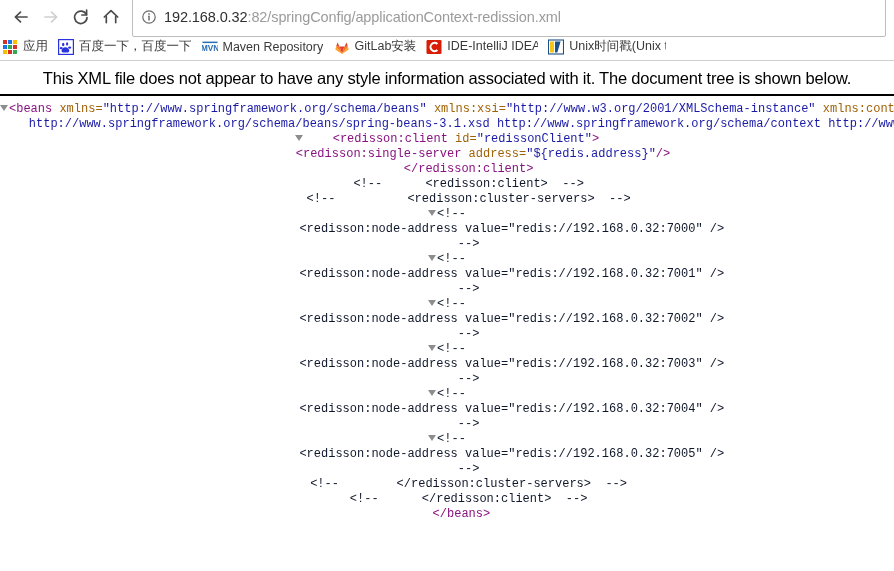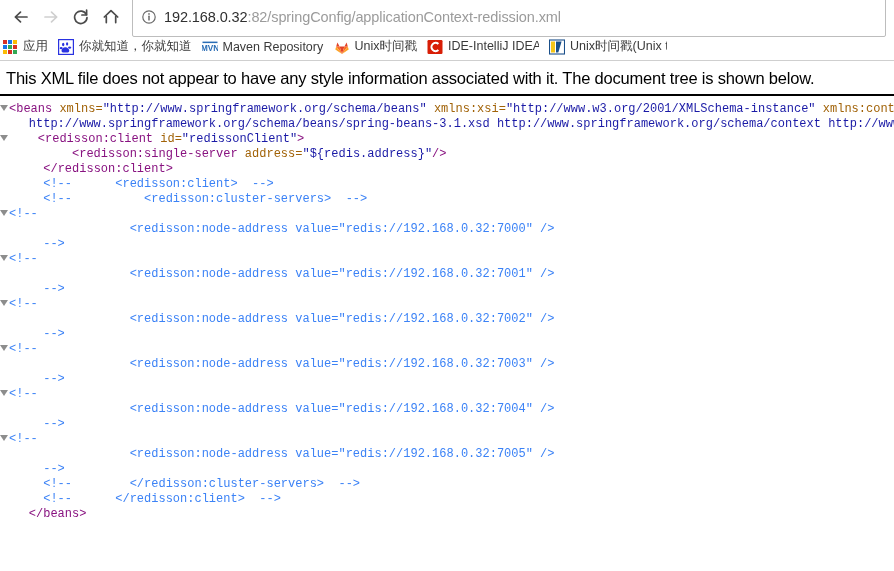--- a/index.html
+++ b/index.html
@@ -115,20 +115,21 @@
     justify-content: center;
     margin-right: 5px;
     flex: 0 0 auto;
   }
   .apps-grid i { display:block; width:4px; height:4px; }
 
   
   #xml-viewer {
     padding: 0;
     background: #ffffff;
+    text-align: center;
   }
   #xml-notice {
     font-family: "Liberation Sans", sans-serif;
     font-size: 16.5px;
     color: #000000;
     padding: 8px 6px 6px 6px;
     border-bottom: 2px solid #000000;
     white-space: nowrap;
     letter-spacing: -0.2px;
   }
@@ -153,21 +154,21 @@
     border-left: 4.5px solid transparent;
     border-right: 4.5px solid transparent;
     border-top: 6px solid #8d8d8d;
     vertical-align: 1px;
     margin-right: 1px;
     cursor: pointer;
   }
   .tag   { color: #881280; margin-top: 12px; }
   .attr  { color: #a16207; }
   .val   { color: #1a1aa6; }
-  .cmt   { color: #3b82f6; margin-top: 8px; }
+  .cmt   { color: #0f172a; margin-top: 8px; }
   .punct { color: #881280; }
 </style>
 </head>
 <body>
 
 <div id="browser-chrome">
 
   <div id="toolbar-row">
 
     <div class="nav-btn">
@@ -225,21 +226,21 @@
 
     <div class="bookmark">
       <svg class="bm-icon" viewBox="0 0 16 16">
         <rect x="0.5" y="0.5" width="15" height="15" fill="#ffffff" stroke="#2932e1" stroke-width="1.4"></rect>
         <ellipse cx="5.2" cy="5.5" rx="1.15" ry="1.7" fill="#2932e1"></ellipse>
         <ellipse cx="9.1" cy="4.9" rx="1.1" ry="1.7" fill="#2932e1"></ellipse>
         <ellipse cx="3.2" cy="9.2" rx="1.5" ry="1.15" fill="#2932e1"></ellipse>
         <ellipse cx="11.6" cy="8.6" rx="1.5" ry="1.2" fill="#2932e1"></ellipse>
         <path d="M7.3 8.2 C9.6 8.2 11.3 10.2 11.3 11.8 C11.3 13.1 10.1 13.6 8.6 13.6 L6.1 13.6 C4.6 13.6 3.5 13.1 3.5 11.8 C3.5 10.2 5.1 8.2 7.3 8.2 Z" fill="#2932e1"></path>
       </svg>
-      <span class="bm-label">你就知道，你就知道</span>
+      <span class="bm-label">百度一下，百度一下</span>
     </div>
 
     <div class="bookmark" style="max-width:122px">
       <svg class="bm-icon" viewBox="0 0 16 16">
         <rect x="0" y="2" width="16" height="12" fill="#ffffff"></rect>
         <text x="8" y="11.6" font-family="Liberation Sans, sans-serif" font-size="8.2" font-weight="bold" fill="#2a6db5" text-anchor="middle">MVN</text>
         <rect x="0.5" y="2.6" width="15" height="1.5" fill="#2a6db5"></rect>
       </svg>
       <span class="bm-label">Maven Repository: S</span>
     </div>
@@ -247,21 +248,21 @@
     <div class="bookmark">
       <svg class="bm-icon" viewBox="0 0 16 16">
         <path d="M8 15 L10.4 7.6 H5.6 Z" fill="#e24329"></path>
         <path d="M8 15 L5.6 7.6 H2.2 Z" fill="#fc6d26"></path>
         <path d="M2.2 7.6 L1.3 10.5 L8 15 Z" fill="#fca326"></path>
         <path d="M2.2 7.6 L3.4 3.6 L5.6 7.6 Z" fill="#e24329"></path>
         <path d="M8 15 L10.4 7.6 H13.8 Z" fill="#fc6d26"></path>
         <path d="M13.8 7.6 L14.7 10.5 L8 15 Z" fill="#fca326"></path>
         <path d="M13.8 7.6 L12.6 3.6 L10.4 7.6 Z" fill="#e24329"></path>
       </svg>
-      <span class="bm-label">Unix时间戳</span>
+      <span class="bm-label">GitLab安装</span>
     </div>
 
     <div class="bookmark" style="max-width:112px">
       <svg class="bm-icon" viewBox="0 0 16 16">
         <rect x="0.5" y="1" width="15" height="14" rx="1.2" fill="#d81e06"></rect>
         <path d="M11.4 5.0 A4.1 4.1 0 1 0 11.4 11.0" fill="none" stroke="#ffffff" stroke-width="2.1" stroke-linecap="butt"></path>
       </svg>
       <span class="bm-label">IDE-IntelliJ IDEA - 振</span>
     </div>
 

